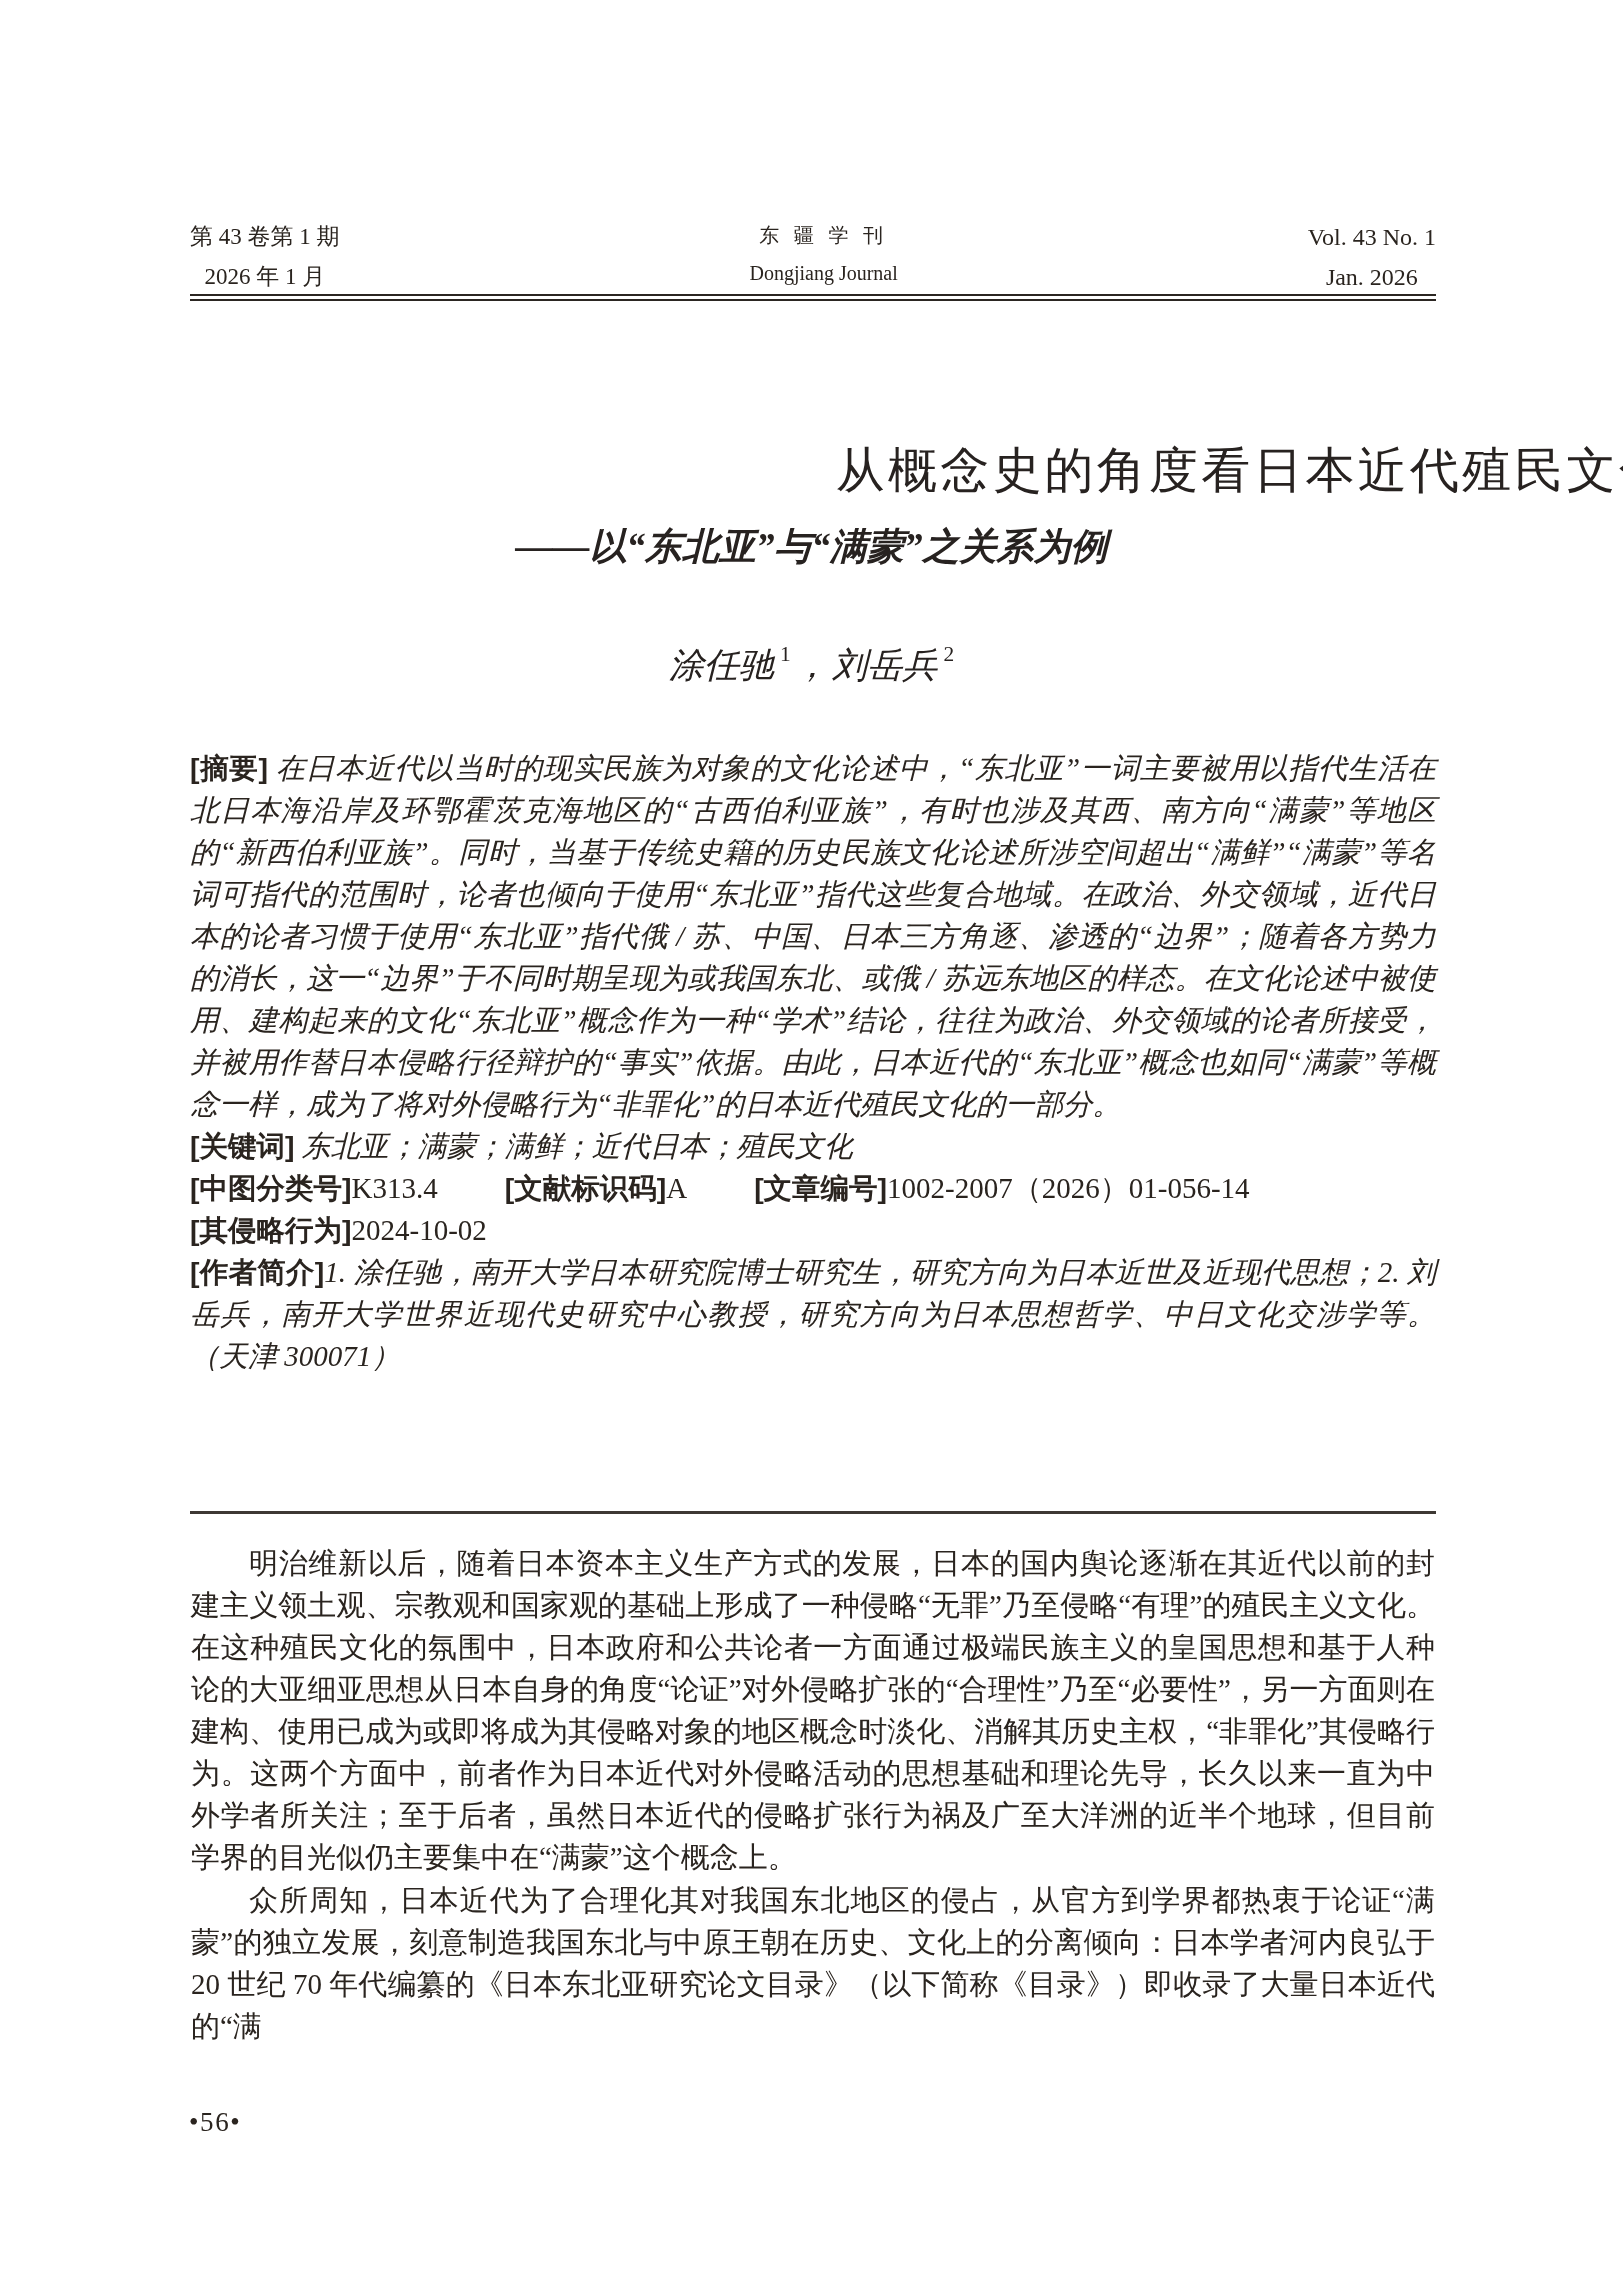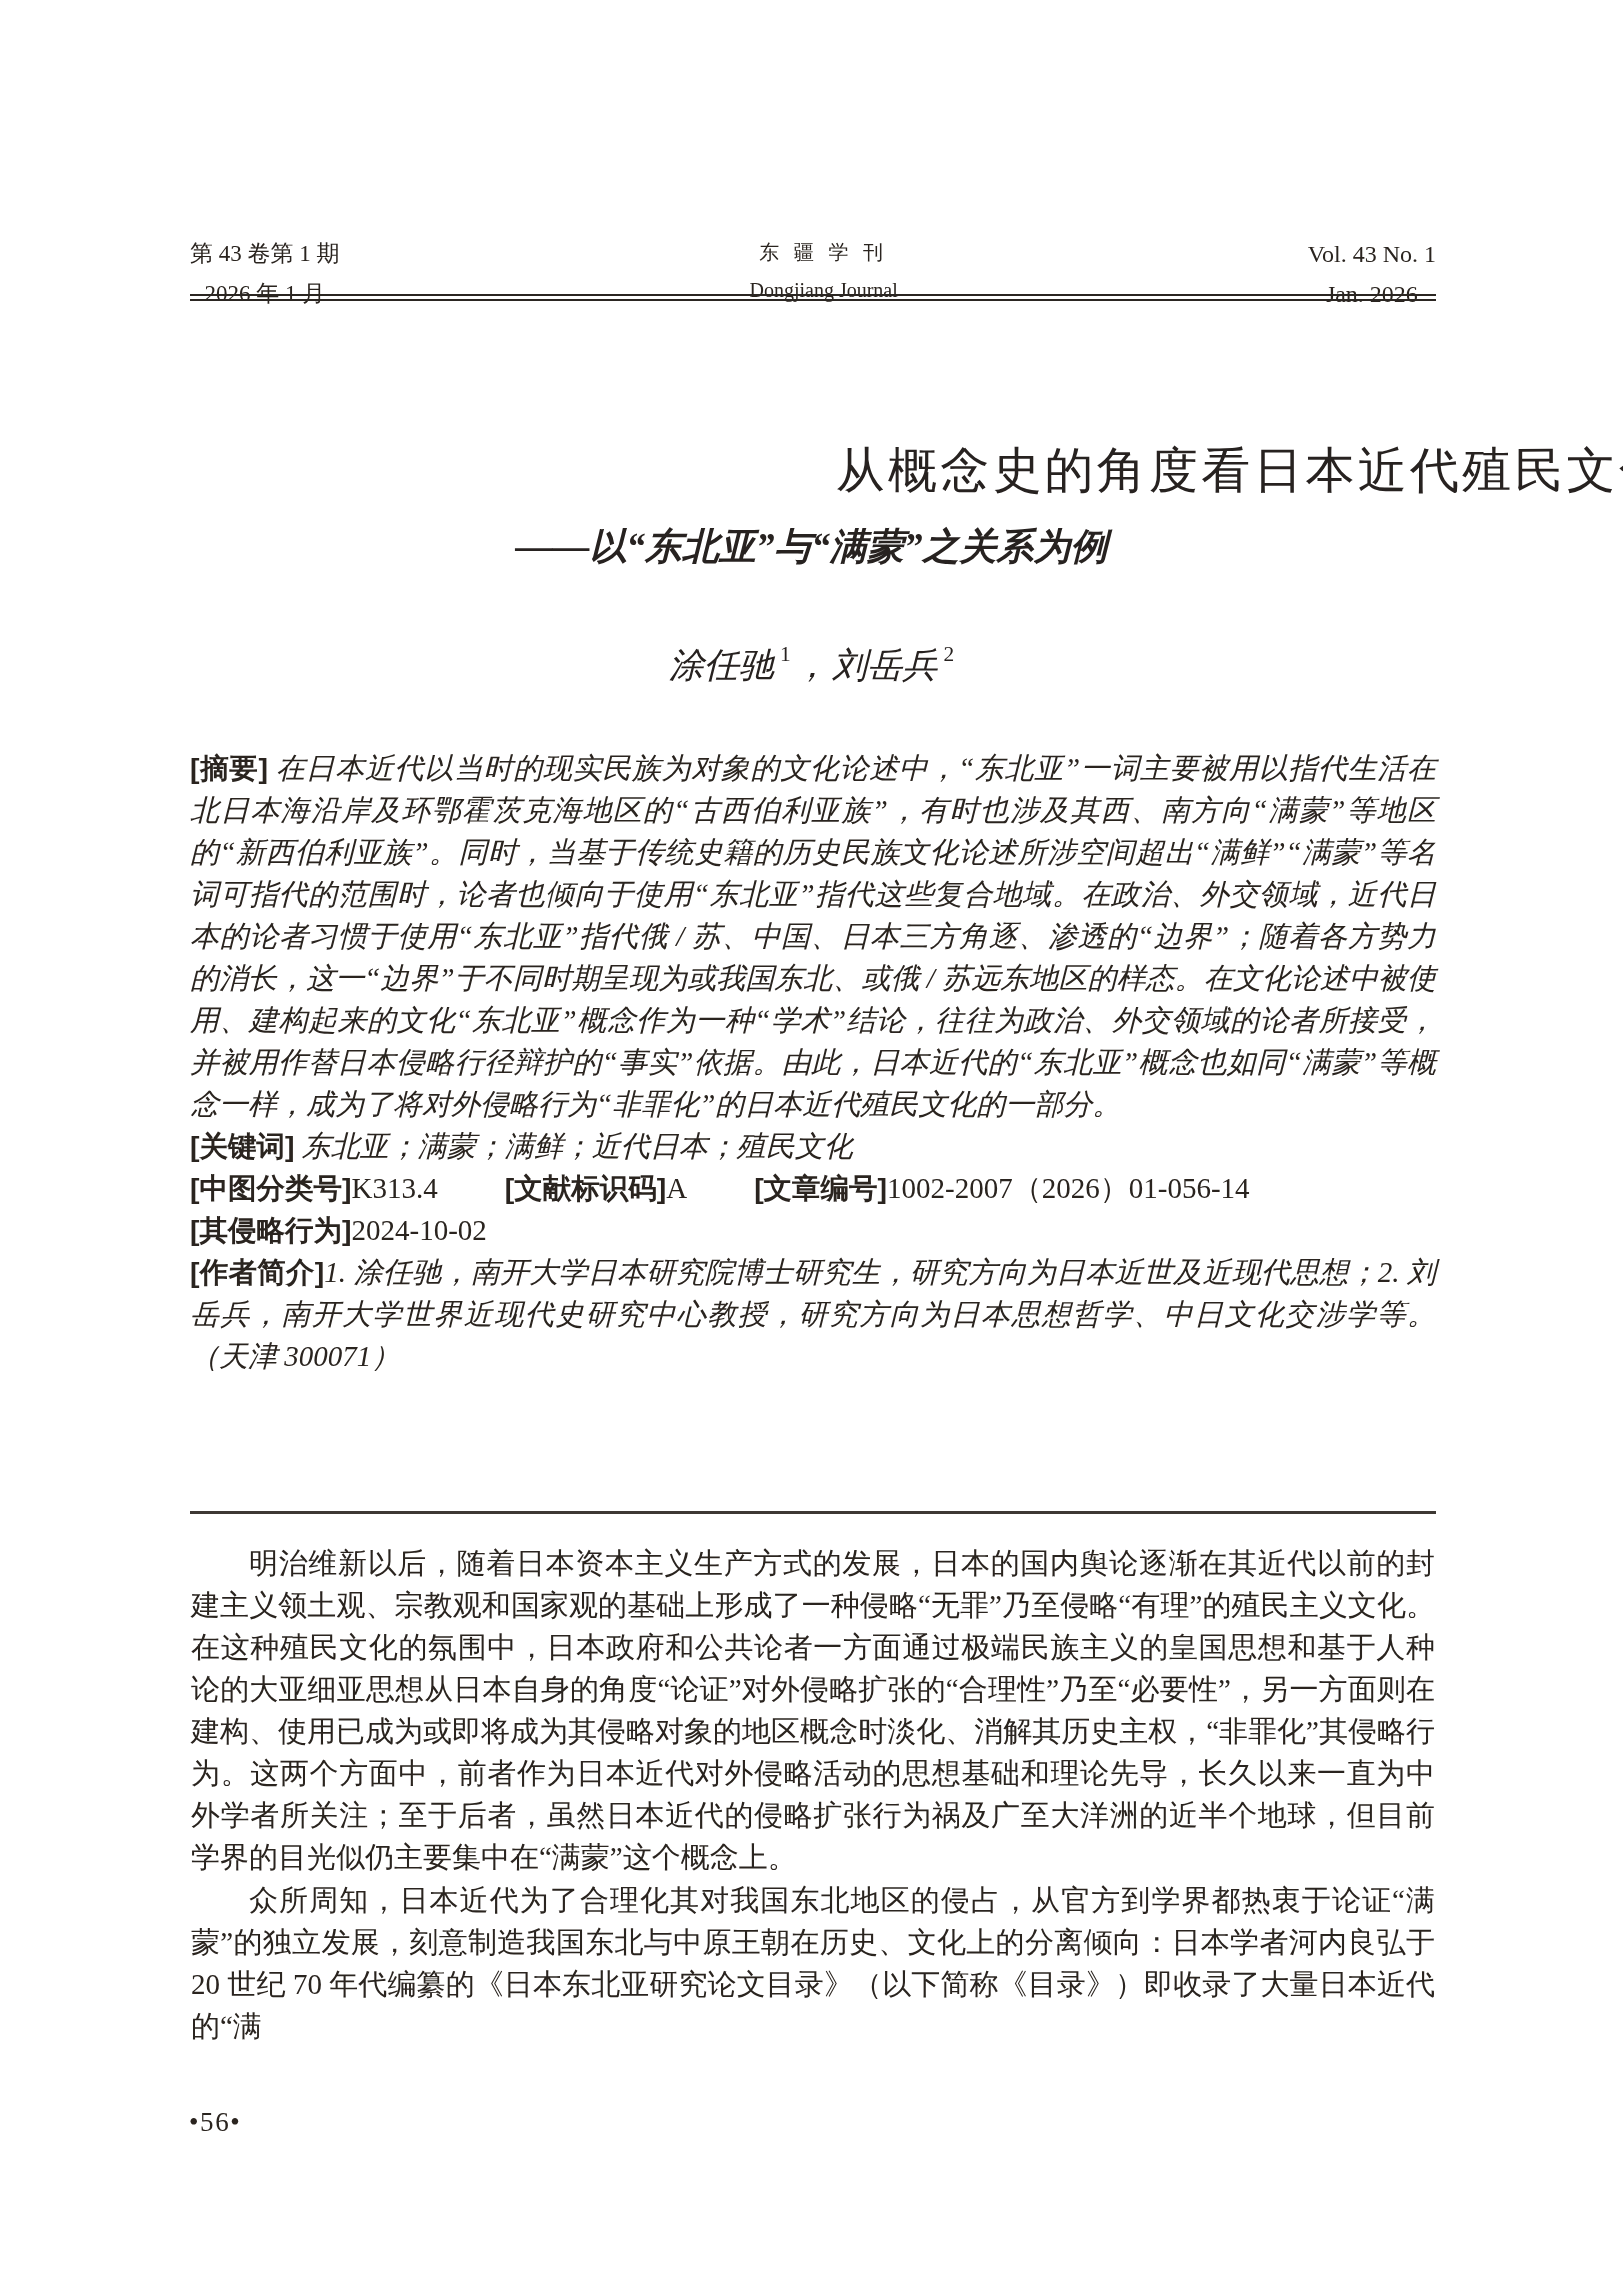--- a/index.html
+++ b/index.html
@@ -7,21 +7,21 @@
     position:relative;
     width:1623px;height:2295px;
     background:#ffffff;
     font-family:"Liberation Serif","DejaVu Serif",serif;
     color:#2a241f;
     overflow:hidden;
   }
   
   .header{
     position:absolute;top:217px;left:190px;width:1246px;
-    display:flex;justify-content:space-between;align-items:flex-start;margin-top:17px;
+    display:flex;justify-content:space-between;align-items:flex-start;
   }
   .header .col{text-align:center;}
   .hdr-cn-small{font-size:23px;line-height:40px;white-space:nowrap;}
   .hdr-journal-cn{font-size:20px;line-height:36px;letter-spacing:4.8px;white-space:nowrap;}
   .hdr-journal-en{font-size:20px;line-height:40px;white-space:nowrap;text-align:center;}
   .hdr-en-small{font-size:24px;line-height:40px;white-space:nowrap;}
   .double-rule{
     position:absolute;top:294px;left:190px;width:1246px;height:3.2px;
     border-top:2.4px solid #2b2622;border-bottom:2.4px solid #2b2622;
   }

